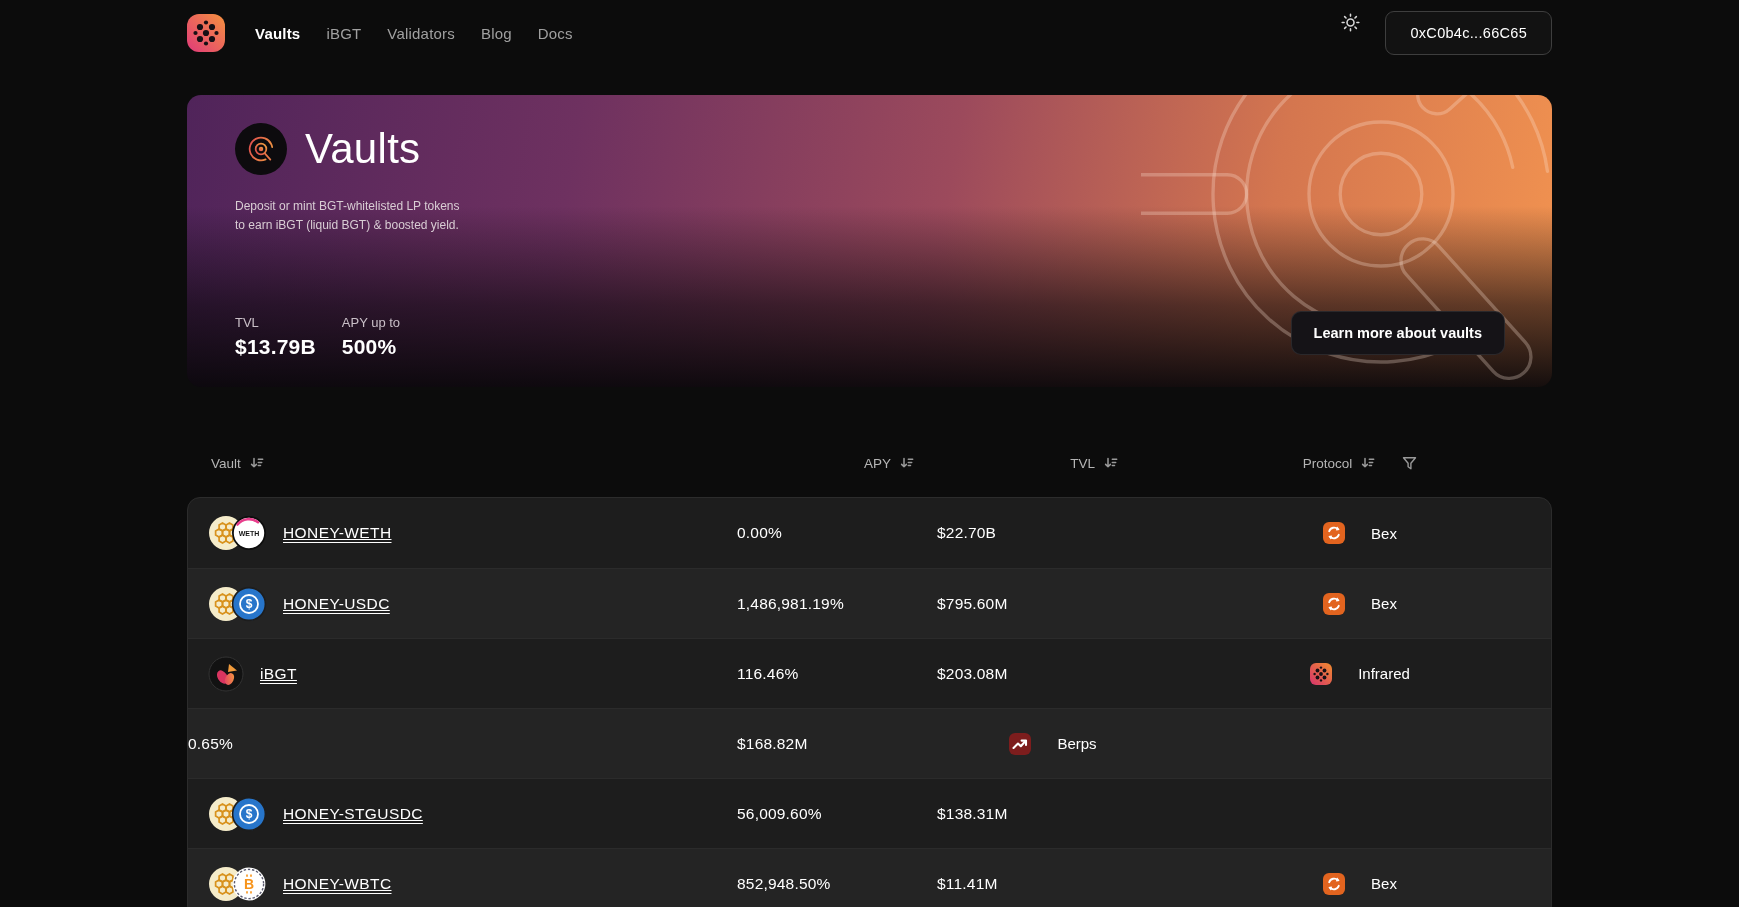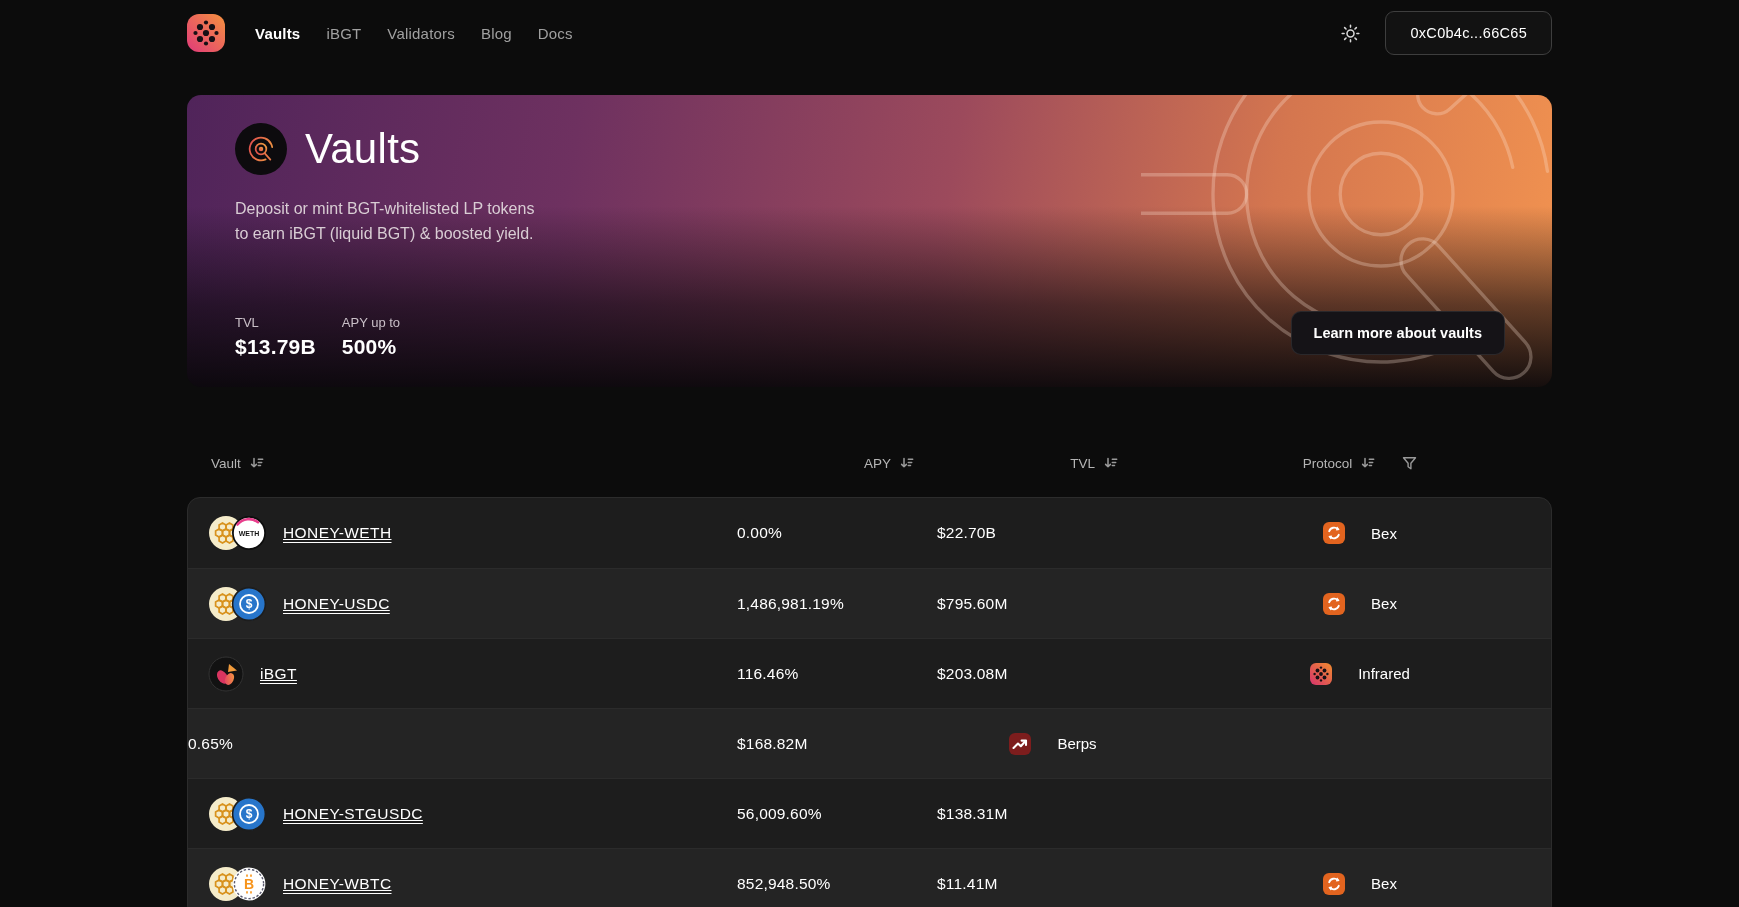--- a/index.html
+++ b/index.html
@@ -7,36 +7,36 @@
     font-family:"Liberation Sans", sans-serif; color:#fff; }
   .container { width:1365px; margin:0 auto; }
 
   
   .nav { height:66px; display:flex; align-items:center; justify-content:space-between; }
   .nav-left { display:flex; align-items:center; }
   .logo { width:38px; height:38px; display:block; cursor:pointer; }
   .nav-links { display:flex; align-items:center; gap:26px; margin-left:30px; }
   .nav-link { font-size:15px; color:#a0a0a0; text-decoration:none; cursor:pointer; letter-spacing:.2px; }
   .nav-link.active { color:#ffffff; font-weight:700; }
-  .nav-right { display:flex; align-items:center; gap:24px; }
+  .nav-right { display:flex; align-items:flex-start; gap:24px; }
   .theme-toggle { width:22px; height:22px; cursor:pointer; display:flex; align-items:center; justify-content:center; }
   .wallet-chip { height:44px; padding:0 24px; border:1px solid #3e3e3e; border-radius:9px;
     background:#121212; color:#fff; font-size:14.5px; letter-spacing:.3px; display:flex; align-items:center; cursor:pointer; }
 
   
   .hero { position:relative; margin-top:29px; height:292px; border-radius:14px; overflow:hidden;
     background:
       linear-gradient(to bottom, rgba(10,7,12,0) 38%, rgba(10,7,12,.62) 72%, rgba(9,7,10,.95) 100%),
       linear-gradient(100deg, #50245a 0%, #6e3160 28%, #9c4a5c 55%, #d4764f 78%, #f29350 100%);
     padding:28px 48px 0 48px; }
   .hero-target { position:absolute; left:954px; top:-141px; width:480px; height:480px; pointer-events:none; }
   .hero-head { position:relative; display:flex; align-items:center; gap:18px; }
   .hero-badge { width:52px; height:52px; border-radius:50%; background:#0d0b0e; display:flex; align-items:center; justify-content:center; }
   .hero-title { font-size:42px; font-weight:500; letter-spacing:.3px; }
-  .hero-desc { position:relative; margin-top:22px; font-size:16px; line-height:1.55; color:#d9cdd4; }
+  .hero-desc { position:relative; margin-top:22px; font-size:12px; line-height:1.55; color:#d9cdd4; }
   .hero-stats { position:absolute; left:48px; bottom:28px; display:flex; gap:26px; }
   .stat { min-width:76px; }
   .stat-label { font-size:13px; color:#c9bfc7; margin-bottom:5px; }
   .stat-value { font-size:21px; font-weight:700; letter-spacing:.2px; }
   .hero-cta { position:absolute; right:47px; bottom:32px; height:44px; padding:0 22px;
     background:#151317; border:1px solid rgba(255,255,255,.09); border-radius:10px;
     color:#fff; font-size:14.5px; font-weight:700; display:flex; align-items:center; cursor:pointer; }
 
   
   .grid-cols { display:grid; grid-template-columns:549px 200px 232px 1fr; align-items:center; }

